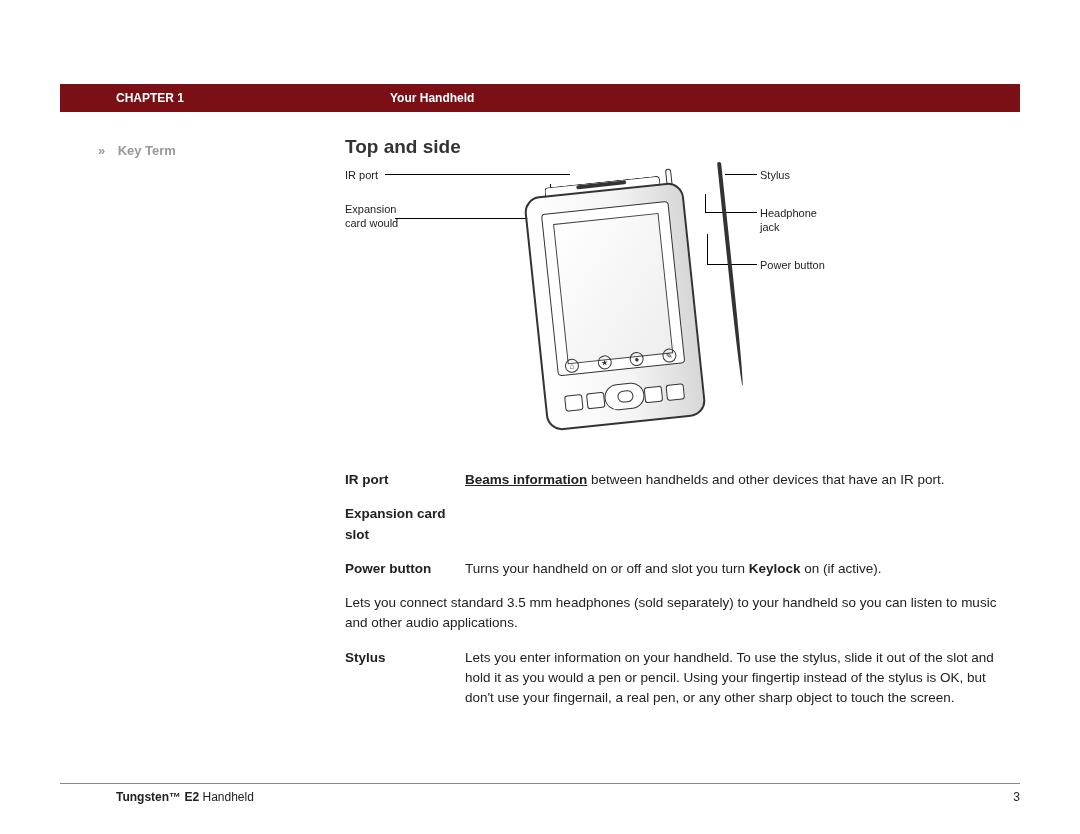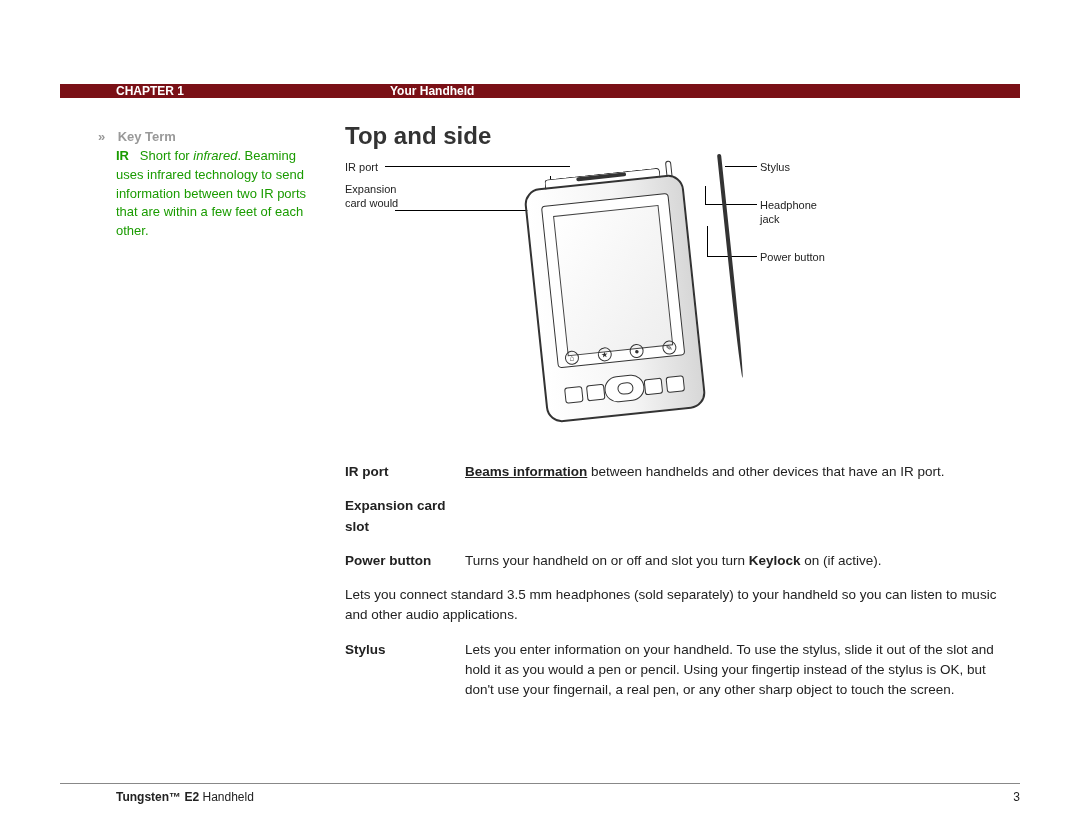--- a/index.html
+++ b/index.html
@@ -14,21 +14,21 @@
     position: relative;
   }
   .page {
     padding: 84px 60px 0 60px;
   }
   .header-bar {
     background: #7a1016;
     color: #fff;
     display: flex;
     align-items: center;
-    height: 14px;
+    height: 28px;
     font-size: 12px;
     font-weight: bold;
   }
   .header-chapter {
     padding-left: 56px;
     width: 330px;
   }
   .header-title {
     padding-left: 0;
   }
@@ -57,21 +57,21 @@
     font-weight: bold;
   }
   .side-body { color: #1a9b00; }
   .kt-ir { font-weight: bold; color: #1a9b00; }
   .kt-italic { font-style: italic; }
   .main {
     flex: 1;
     padding-right: 10px;
   }
   .main-heading {
-    font-size: 24px;
+    font-size: 19px;
     font-weight: bold;
     color: #333;
     margin: -6px 0 6px 0;
   }
   .diagram {
     position: relative;
     height: 282px;
     margin-bottom: 24px;
   }
   .device {
@@ -220,39 +220,35 @@
 
   <div class="content-row">
 
     <div class="sidebar">
 
       <div class="side-block">
         <div>
           <span class="side-icon">»</span>
           <span class="side-head">Key Term</span>
         </div>
-        <div class="side-body">
-          <span class="kt-ir">IR</span>
-          &nbsp;&nbsp;<span>Short for </span><span class="kt-italic">infrared</span><span>. Beaming uses infrared technology to send information between two IR ports that are within a few feet of each other.</span>
-        </div>
       </div>
 
 
     </div>
 
     <div class="main">
 
       <div class="main-heading">Top and side</div>
 
       <div class="diagram">
 
         <div class="callout-label" style="left:0; top:4px;">IR port</div>
         <div class="callout-line" style="left:40px; top:10px; width:185px;"></div>
 
-        <div class="callout-label" style="left:0; top:26px;">
+        <div class="callout-label" style="left:0; top:38px;">
           <span>Expansion</span><br><span>card would</span>
         </div>
         <div class="callout-line" style="left:50px; top:54px; width:155px;"></div>
         <div class="callout-vline" style="left:205px; top:20px; height:34px;"></div>
 
         <div class="callout-label" style="left:415px; top:4px;">Stylus</div>
         <div class="callout-line" style="left:380px; top:10px; width:32px;"></div>
 
         <div class="callout-label" style="left:415px; top:42px;">
           <span>Headphone</span><br><span>jack</span>

